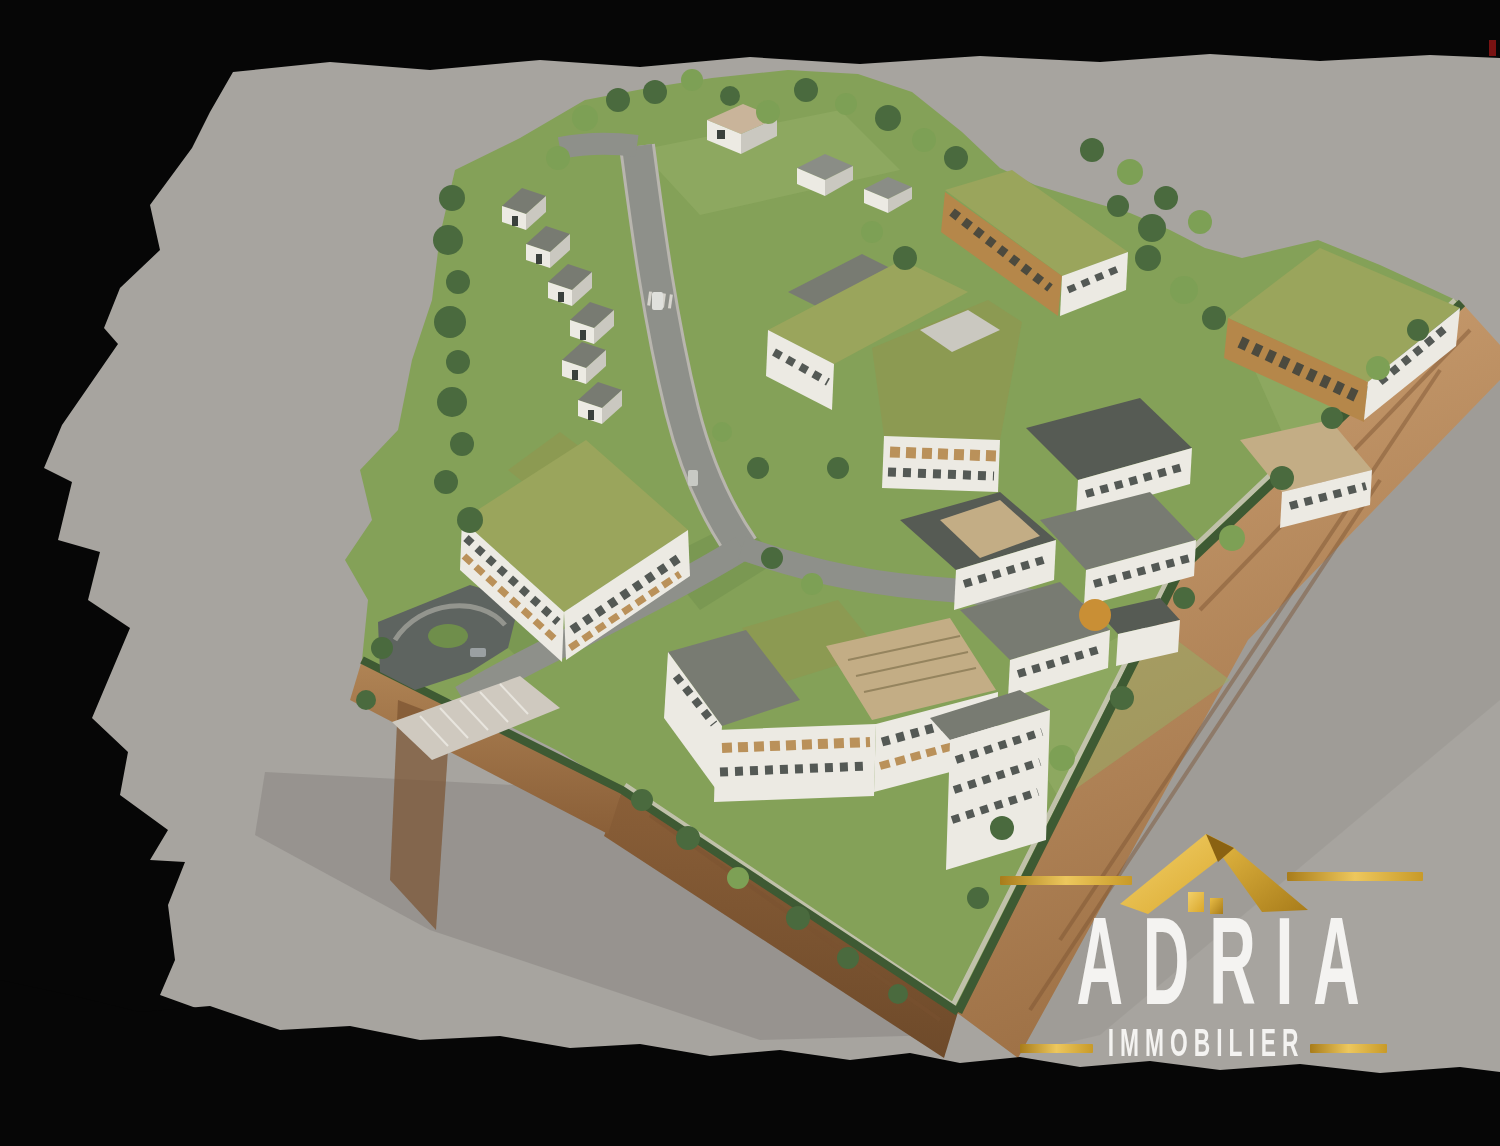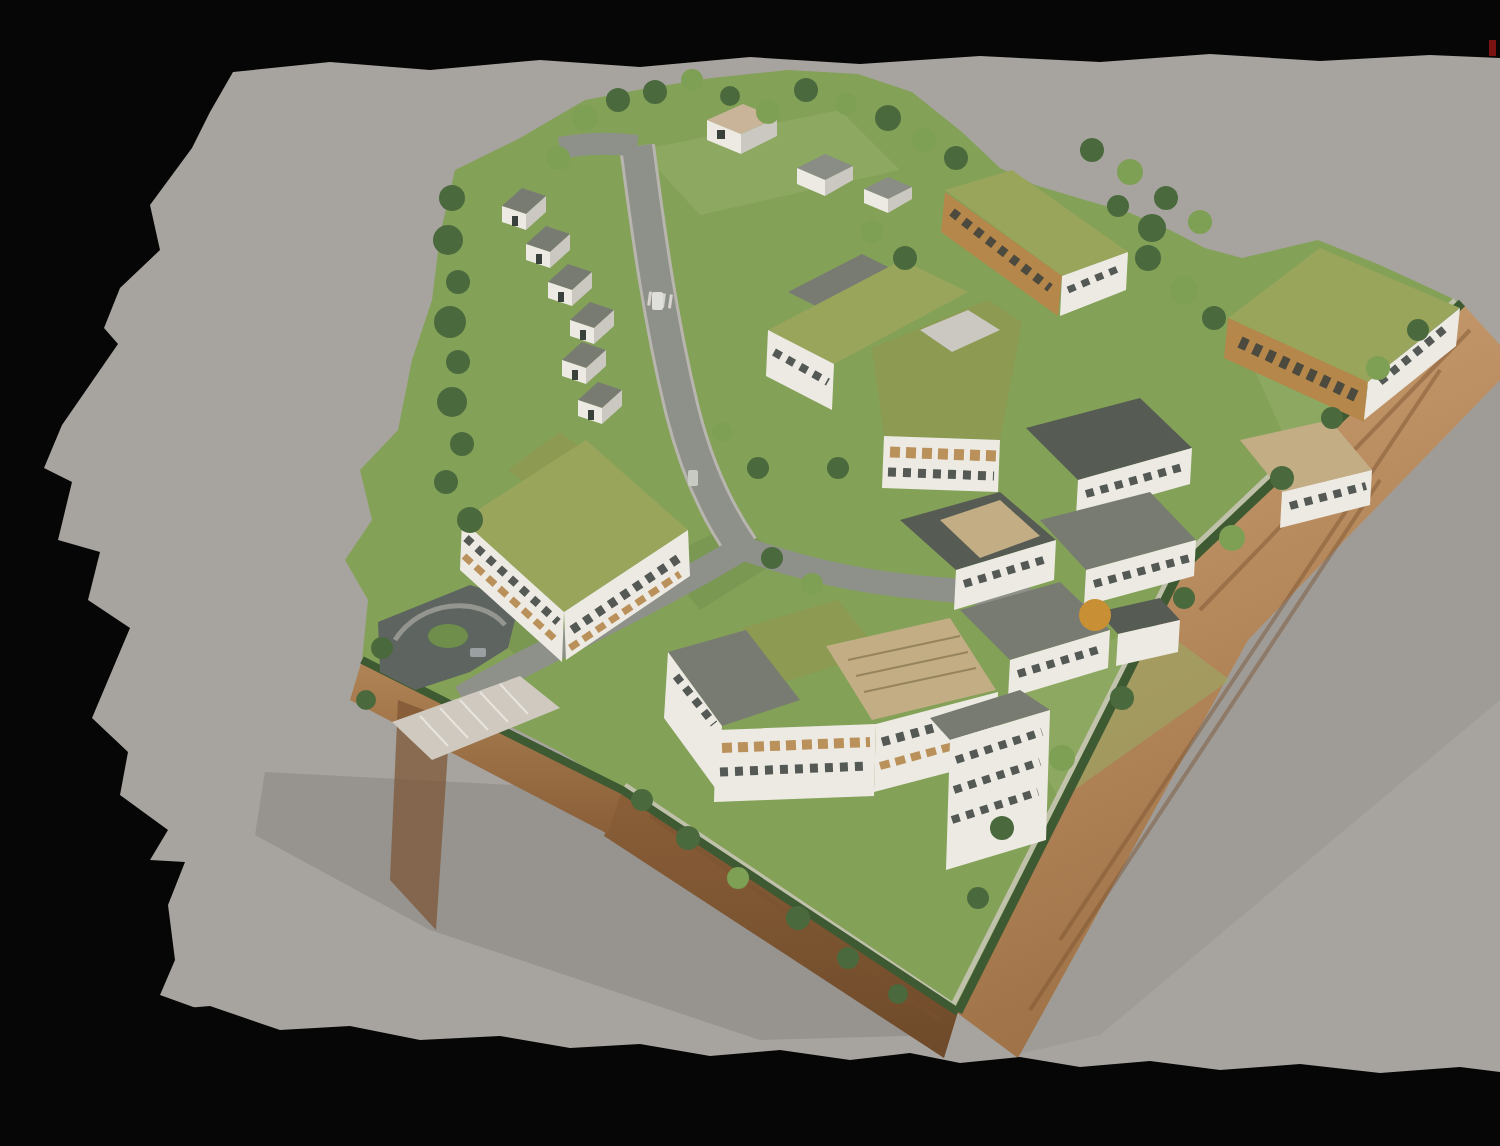--- a/index.html
+++ b/index.html
@@ -327,13 +327,36 @@
     <circle class="tree" cx="772" cy="558" r="11"></circle>
         <circle class="treeL" cx="812" cy="584" r="11"></circle>
     <circle class="tree" cx="382" cy="648" r="11"></circle>
         <circle class="tree" cx="366" cy="700" r="10"></circle>
     <circle class="treeO" cx="1095" cy="615" r="16"></circle>
   </g>
 
   <polygon class="blackband" points="0,980 70,995 140,1012 210,1006 280,1030 350,1026 420,1040 500,1036 570,1048 640,1044 710,1056 780,1050 850,1060 910,1053 960,1063 1020,1057 1080,1067 1150,1061 1220,1070 1300,1064 1380,1073 1460,1067 1500,1072 1500,1146 0,1146"></polygon>
 </svg>
 
+<div class="logo">
+  <svg width="475" height="96" viewBox="0 0 475 96">
+    <rect x="0" y="58" width="132" height="9" rx="1" fill="url(#gGoldBar)"></rect>
+    <rect x="287" y="54" width="136" height="9" rx="1" fill="url(#gGoldBar)"></rect>
+    <polygon points="120,86 206,16 234,30 148,96" fill="url(#gGoldL)"></polygon>
+    <polygon points="206,16 234,30 308,92 262,94" fill="url(#gGoldR)"></polygon>
+    <polygon points="206,16 234,30 218,44" fill="#8a6212"></polygon>
+    <rect x="188" y="74" width="16" height="20" fill="url(#gGoldL)"></rect>
+    <rect x="210" y="80" width="13" height="16" fill="url(#gGoldR)"></rect>
+  </svg>
+  <svg width="475" height="100" viewBox="0 0 475 100">
+    <g transform="translate(228,0) scale(0.52,1)">
+      <text class="brand-text" x="0" y="90" text-anchor="middle" font-size="124" letter-spacing="38">ADRIA</text>
+    </g>
+  </svg>
+  <svg width="475" height="40" viewBox="0 0 475 40" style="margin-top:14px">
+    <rect x="20" y="16" width="73" height="9" rx="1" fill="url(#gGoldBar)"></rect>
+    <rect x="310" y="16" width="77" height="9" rx="1" fill="url(#gGoldBar)"></rect>
+    <g transform="translate(206,0) scale(0.6,1)">
+      <text class="brand-text" x="0" y="28" text-anchor="middle" font-size="38" letter-spacing="10">IMMOBILIER</text>
+    </g>
+  </svg>
 </div>
+</div>
 
 </body></html>

